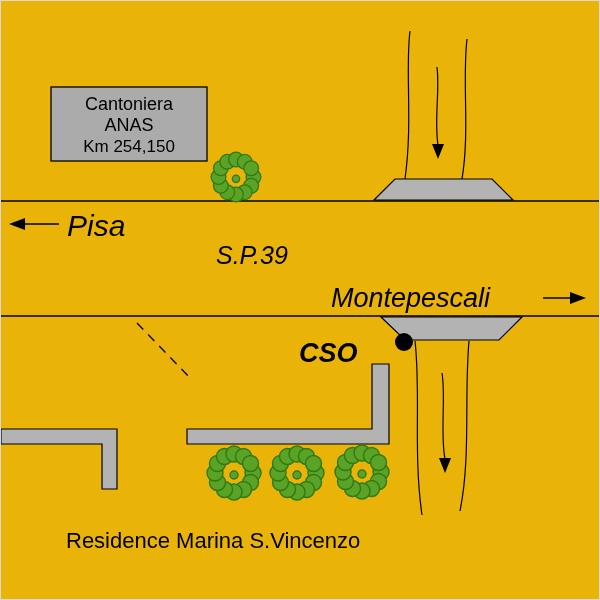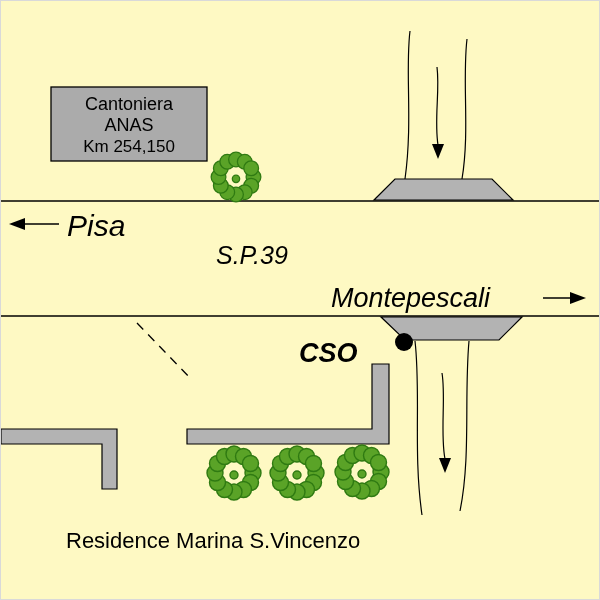--- a/index.html
+++ b/index.html
@@ -1,19 +1,19 @@
 <!DOCTYPE html>
 <html><head>
 <meta charset="utf-8">
 <style>
   html,body{margin:0;padding:0;background:#fff;}
   .canvas{
     position:relative;
     width:600px;height:600px;
-    background:#fef9c3;
+    background:#eab308;
     box-sizing:border-box;
     border:1px solid #d9d9d9;
     font-family:"Liberation Sans",sans-serif;
     overflow:hidden;
   }
   svg text{
     font-family:"Liberation Sans",sans-serif;
     fill:#000000;
   }
   .sign-text{font-size:18px;}

